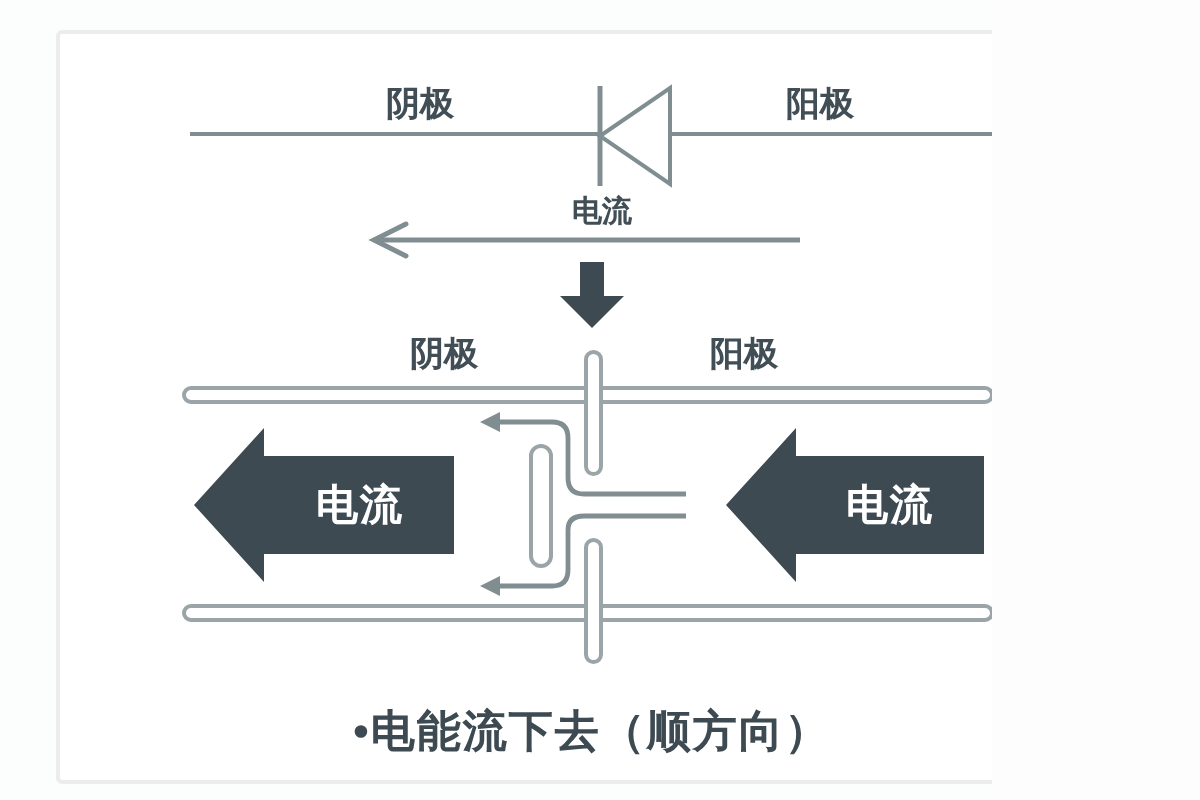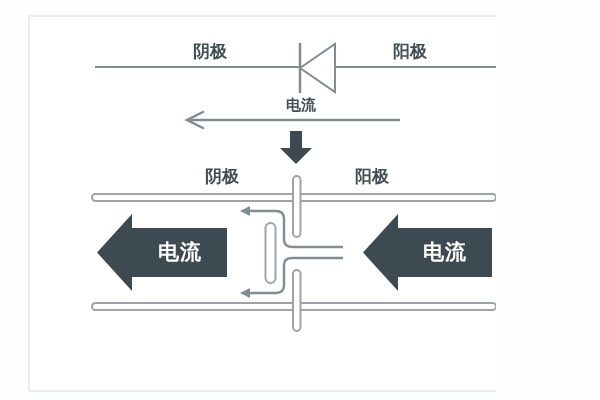--- a/index.html
+++ b/index.html
@@ -1,17 +1,17 @@
 <!DOCTYPE html>
 <html style="--dark: #3d4a52; --text: #414e56; --line: #818e91; --rail: #9ba4a8; --border: #ececec;"><head>
 <meta charset="utf-8">
 <style>
   html,body{margin:0;padding:0;background:#fdfdfd;}
   .stage{position:relative;width:496px;height:400px;background:#fcfdfd;
-         font-family:Liberation Mono, monospace;overflow:hidden;}
+         font-family:Liberation Sans, sans-serif;overflow:hidden;}
   .card{position:absolute;background:#ffffff;border:2px solid var(--border,#ececec);border-radius:3px;box-sizing:border-box;}
   .main-card{left:28px;top:15px;width:536px;height:377px;}
   .side-card{left:594px;top:15px;width:40px;height:377px;}
   .diagram-svg{position:absolute;left:0;top:0;width:600px;height:400px;pointer-events:none;}
   .label{position:absolute;transform:translate(-50%,-50%);font-weight:bold;
          color:var(--text,#414e56);white-space:nowrap;line-height:1;}
   .electrode-label{font-size:17px;}
   .current-small{font-size:15px;}
   .arrow-label{color:#ffffff;font-size:21px;letter-spacing:1px;}
   .caption{font-size:22px;letter-spacing:1px;color:var(--dark,#3d4a52);}
@@ -69,14 +69,15 @@
   <div class="label electrode-label" style="left:210px;top:52px">阴极</div>
   <div class="label electrode-label" style="left:410px;top:52px">阳极</div>
   <div class="label current-small" style="left:301px;top:106px">电流</div>
 
   <div class="label electrode-label" style="left:222px;top:177px">阴极</div>
   <div class="label electrode-label" style="left:372px;top:177px">阳极</div>
 
   <div class="label arrow-label" style="left:180px;top:253px">电流</div>
   <div class="label arrow-label" style="left:445px;top:253px">电流</div>
 
+  <div class="label caption" style="left:296px;top:366px">•电能流下去（顺方向）</div>
 
 </div>
 
 </body></html>

